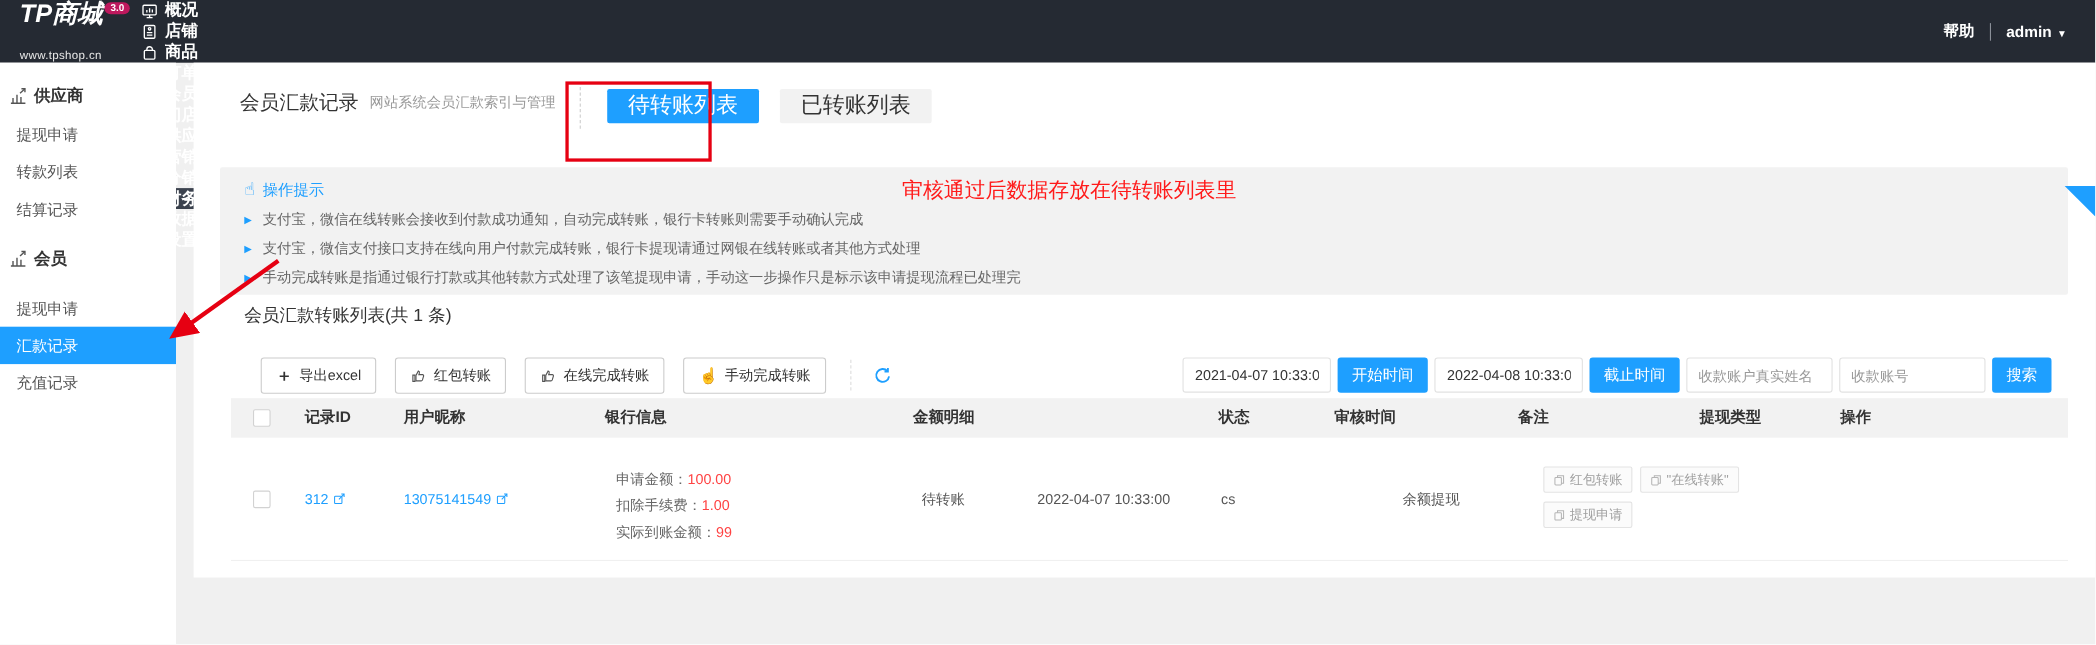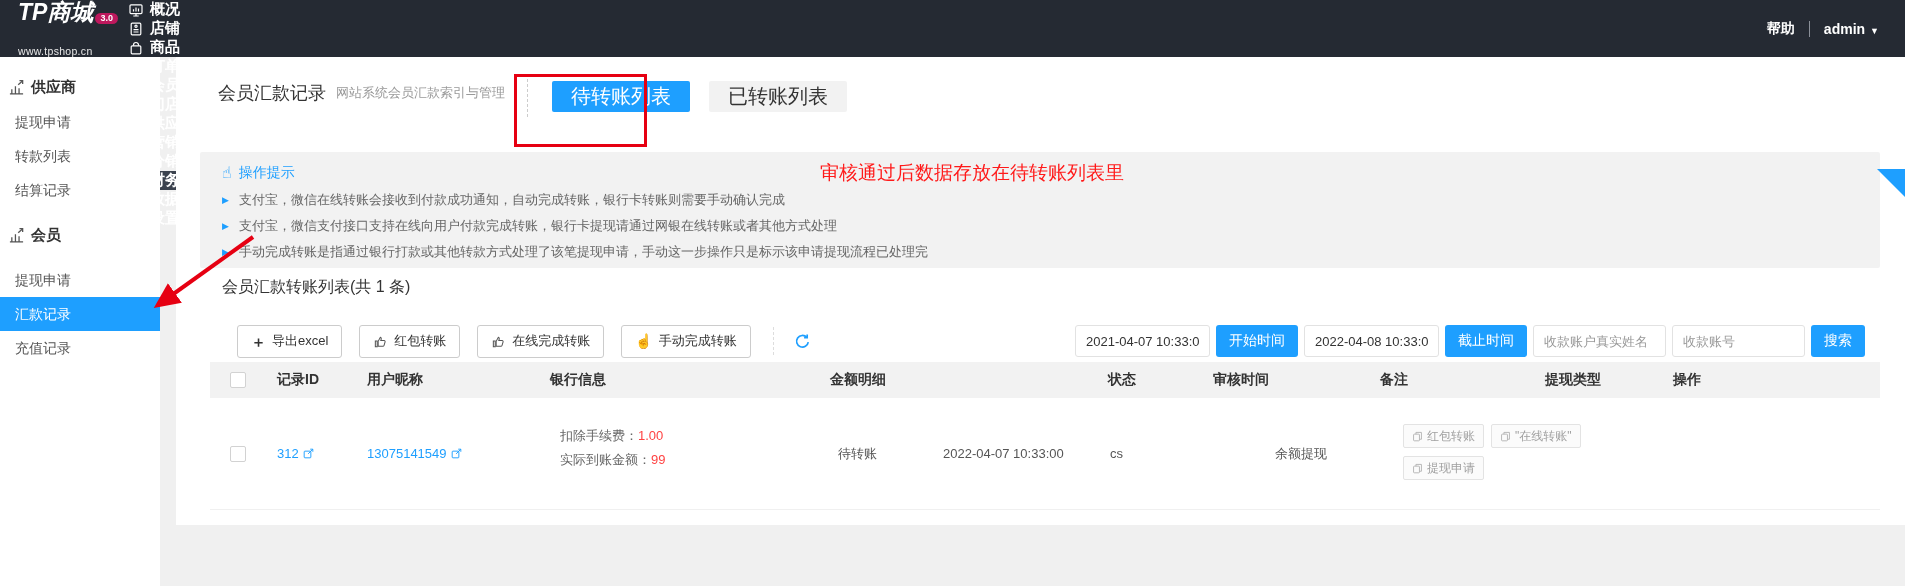--- a/index.html
+++ b/index.html
@@ -3,21 +3,21 @@
 <meta charset="utf-8">
 <style>
   * { margin:0; padding:0; box-sizing:border-box; }
   html,body { width:1905px; height:586px; }
   body { font-family:"Liberation Sans","DejaVu Sans",sans-serif; font-size:13px; color:#333; }
   .app { position:relative; width:1905px; height:586px; background:#f0f0f0; overflow:hidden; }
 
   
   .navbar { position:absolute; top:0; left:0; right:0; height:57px; background:#252a33; display:flex; align-items:center; color:#fff; }
   .logo { width:118px; padding-left:18px; display:flex; flex-direction:column; justify-content:center; cursor:pointer; }
-  .logo-row { display:flex; align-items:flex-end; line-height:1; }
+  .logo-row { display:flex; align-items:flex-start; line-height:1; }
   .logo-title { font-size:23px; font-weight:bold; letter-spacing:0; font-style:italic; }
   .logo-badge { background:#be185d; color:#fff; font-size:9px; font-weight:bold; border-radius:7px; padding:1px 5px; margin-left:2px; margin-top:1px; font-style:normal; }
   .logo-url { font-size:10.5px; color:#e8e8e8; margin-top:21px; letter-spacing:.3px; }
   .nav-menu { display:flex; height:100%; align-items:stretch;flex-direction:column; }
   .nav-item { display:flex; align-items:center; gap:6px; padding:0 10px; font-size:15px; font-weight:bold; color:#fff; cursor:pointer; white-space:nowrap; }
   .nav-item.active { background:#3b424e; }
   .nav-item svg { width:16px; height:16px; stroke:#fff; fill:none; stroke-width:1.2; }
   .nav-right { margin-left:auto; display:flex; align-items:center; gap:14px; padding-right:26px; font-size:14px; font-weight:bold; }
   .nav-right a { color:#fff; cursor:pointer; text-decoration:none; }
   .nav-sep { width:1px; height:16px; background:#8a8f98; }
@@ -377,20 +377,21 @@
         </div>
         <div class="cell c2">
           <span class="link-cell">
             <span>13075141549</span>
             <svg class="ext-ic">
                 <use href="#i-extlink"></use>
               </svg>
           </span>
         </div>
         <div class="cell c4">
+          <div class="info-line"><span class="info-label">申请金额：</span><span class="info-value">100.00</span></div>
           <div class="info-line"><span class="info-label">扣除手续费：</span><span class="info-value">1.00</span></div>
           <div class="info-line"><span class="info-label">实际到账金额：</span><span class="info-value">99</span></div>
         </div>
         <div class="cell c5">待转账</div>
         <div class="cell c6">2022-04-07 10:33:00</div>
         <div class="cell c7">cs</div>
         <div class="cell c8">余额提现</div>
         <div class="cell c9">
           <div class="ops-row">
             <button class="op-btn">

